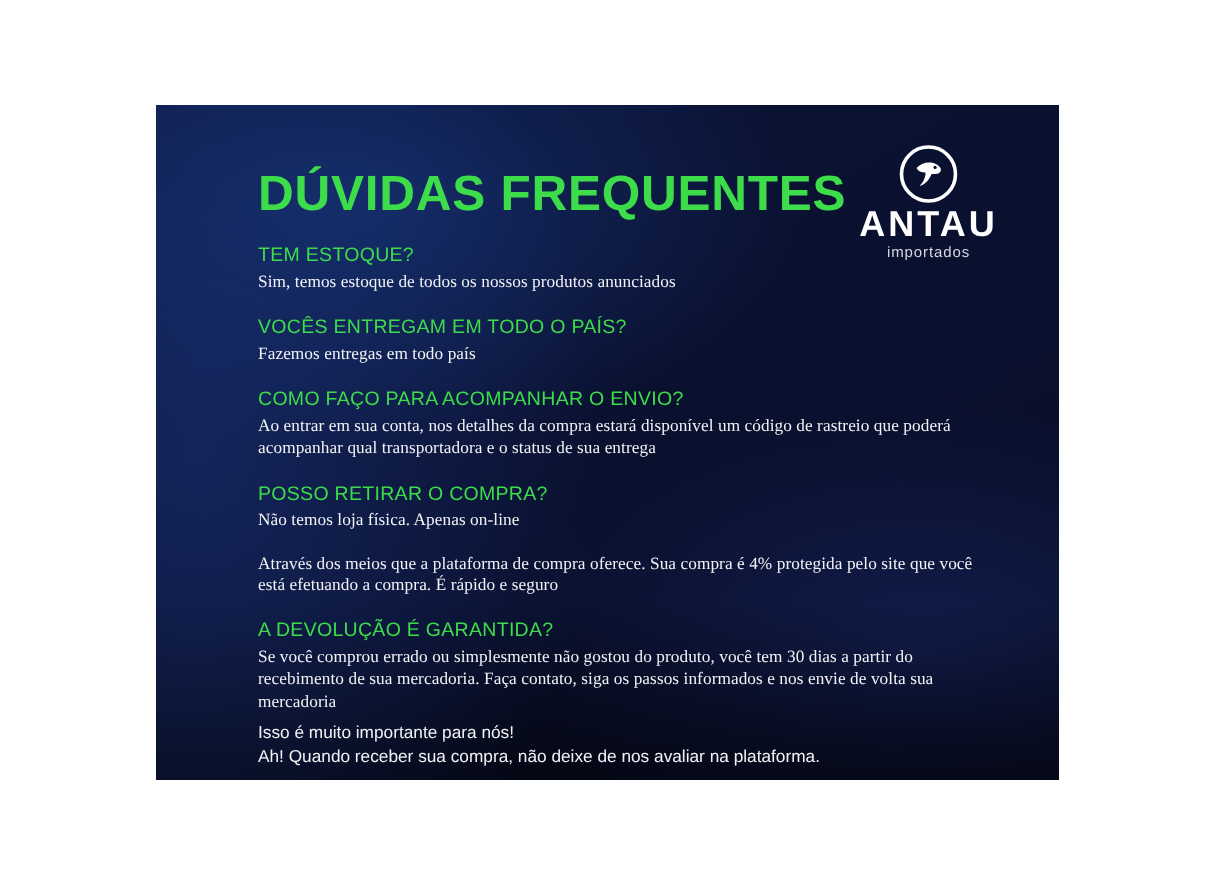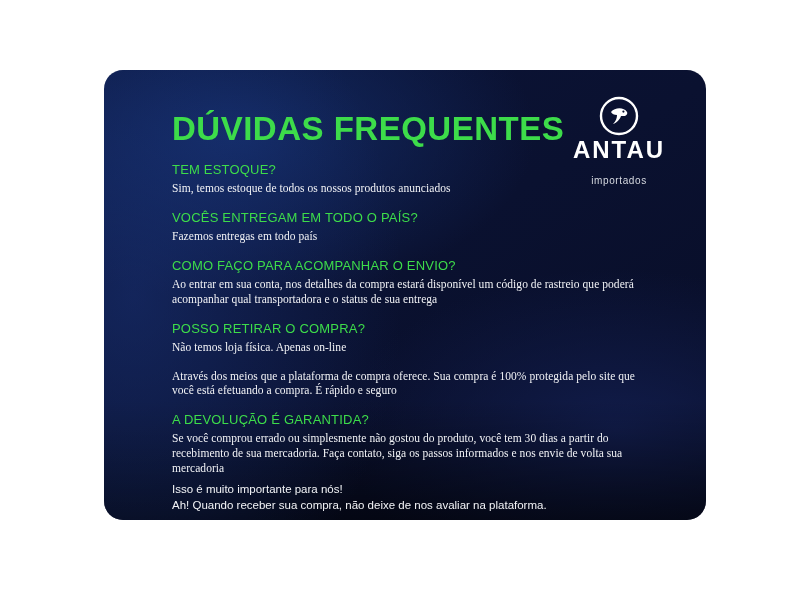--- a/index.html
+++ b/index.html
@@ -23,21 +23,20 @@
     position: absolute;
     left: 104px;
     top: 70px;
     width: 602px;
     height: 450px;
     background:
       radial-gradient(ellipse 80% 60% at 22% 14%, #132a63 0%, rgba(19,42,99,0) 62%),
       radial-gradient(ellipse 70% 55% at 85% 80%, #111c4a 0%, rgba(17,28,74,0) 65%),
       linear-gradient(150deg, #0b1438 0%, #0a1130 45%, #080d26 100%);
     overflow: hidden;
-    border-radius: 19px;
   }
   .panel::before {
     content: "";
     position: absolute;
     left: 0;
     right: 0;
     bottom: 0;
     height: 120px;
     background: linear-gradient(to top, rgba(0,0,0,0.55), rgba(0,0,0,0));
     pointer-events: none;
@@ -87,21 +86,21 @@
     font-size: 24px;
     font-weight: bold;
     letter-spacing: 2px;
     line-height: 1;
     color: #ffffff;
   }
   .logo-sub {
     font-size: 10px;
     letter-spacing: 0.6px;
     color: #d6d9e0;
-    margin-top: 13px;
+    margin-top: 1px;
   }
 
   .faq-list {
     position: absolute;
     left: 68px;
     top: 92px;
     width: 480px;
   }
   .faq-item {
     margin-bottom: 14px;
@@ -166,21 +165,21 @@
           <div class="q">COMO FAÇO PARA ACOMPANHAR O ENVIO?</div>
           <div class="a">Ao entrar em sua conta, nos detalhes da compra estará disponível um código de rastreio que poderá acompanhar qual transportadora e o status de sua entrega</div>
         </div>
 
         <div class="faq-item">
           <div class="q">POSSO RETIRAR O COMPRA?</div>
           <div class="a">Não temos loja física. Apenas on-line</div>
         </div>
 
         <div class="faq-item">
-          <div class="a">Através dos meios que a plataforma de compra oferece. Sua compra é 100% protegida pelo site que você está efetuando a compra. É rápido e seguro</div>
+          <div class="a">Através dos meios que a plataforma de compra oferece. Sua compra é 4% protegida pelo site que você está efetuando a compra. É rápido e seguro</div>
         </div>
 
 
         <div class="faq-item">
           <div class="q">A DEVOLUÇÃO É GARANTIDA?</div>
           <div class="a">Se você comprou errado ou simplesmente não gostou do produto, você tem 30 dias a partir do recebimento de sua mercadoria. Faça contato, siga os passos informados e nos envie de volta sua mercadoria</div>
         </div>
 
       </div>
 

